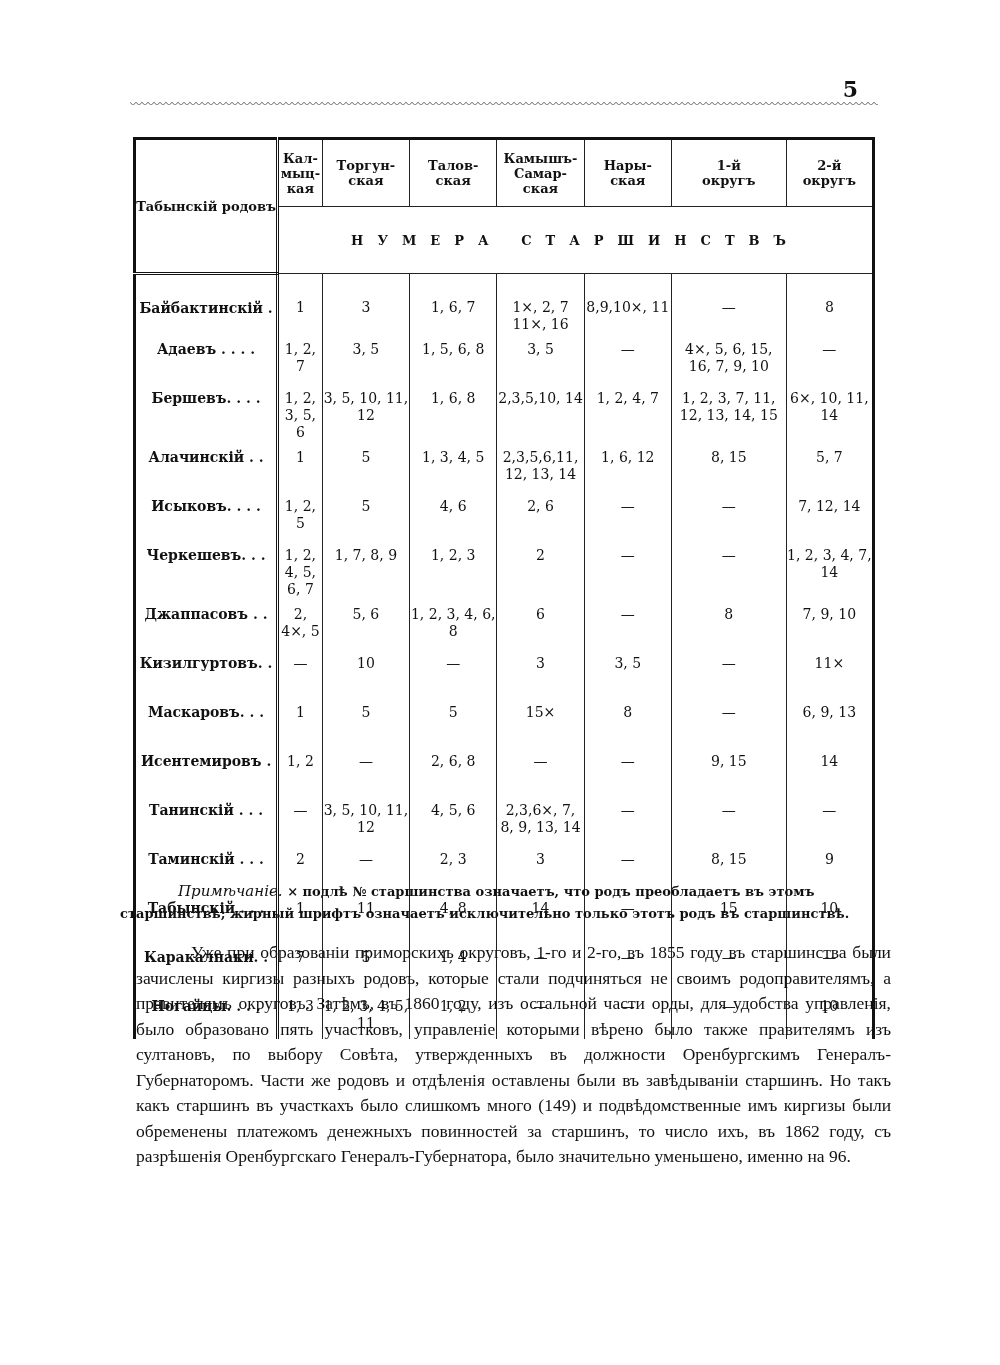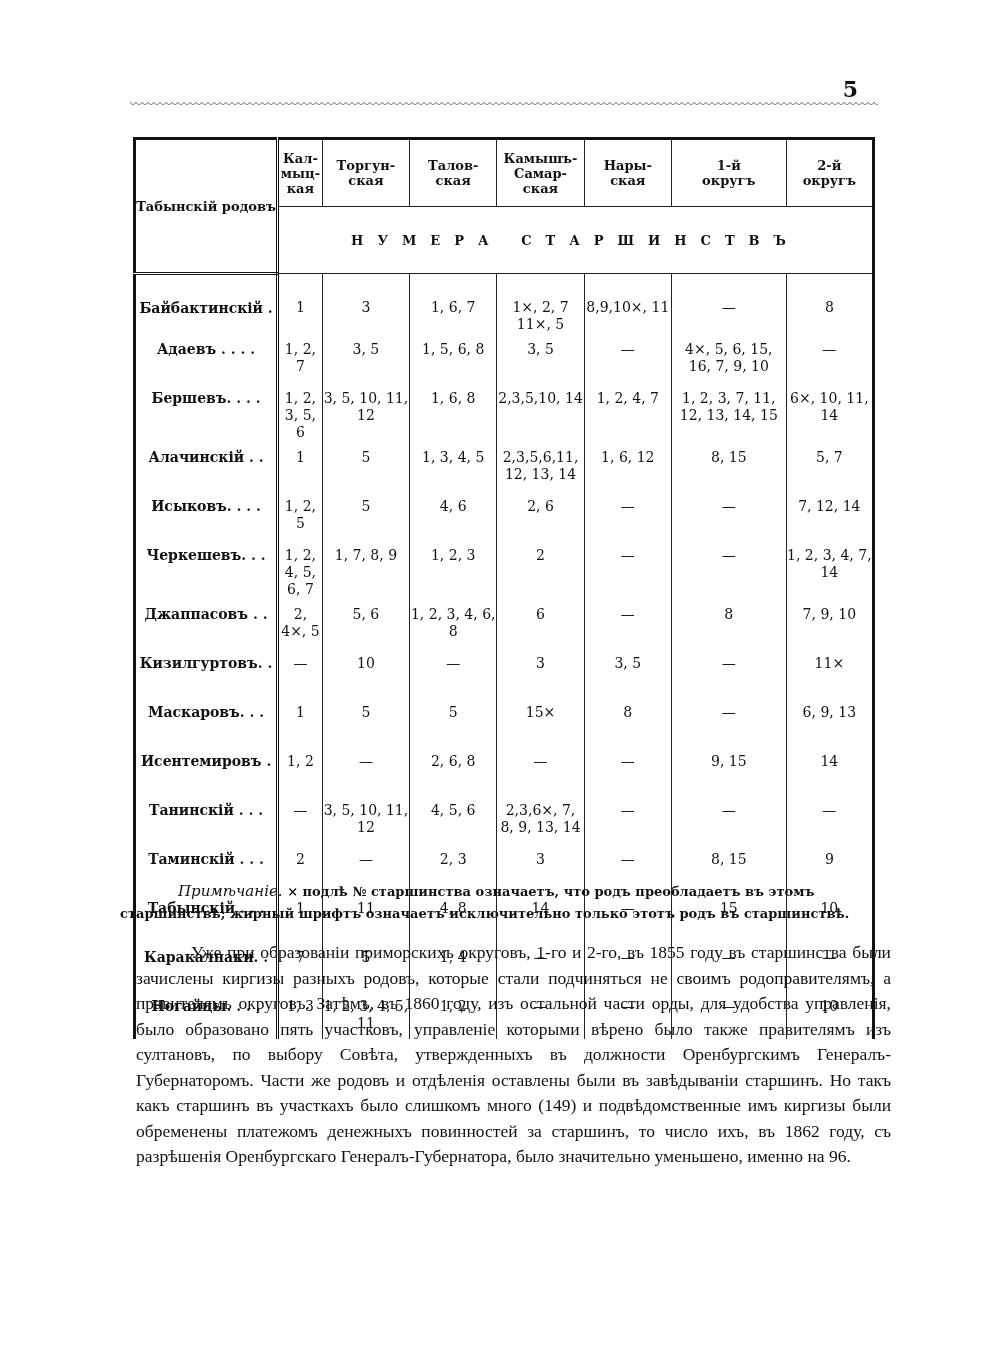--- a/index.html
+++ b/index.html
@@ -80,21 +80,21 @@
     <tr>
       <th class="sub-header" colspan="7">НУМЕРА СТАРШИНСТВЪ</th>
     </tr>
   </thead>
   <tbody id="tbody">
       <tr class="first">
         <td class="row-name">Байбактинскій .</td>
         <td>1</td>
         <td>3</td>
         <td>1, 6, 7</td>
-        <td>1×, 2, 7 11×, 5</td>
+        <td>1×, 2, 7 11×, 16</td>
         <td>8,9,10×, 11</td>
         <td>—</td>
         <td>8</td>
       </tr>
       <tr>
         <td class="row-name">Адаевъ . . . .</td>
         <td>1, 2, 7</td>
         <td>3, 5</td>
         <td>1, 5, 6, 8</td>
         <td>3, 5</td>

